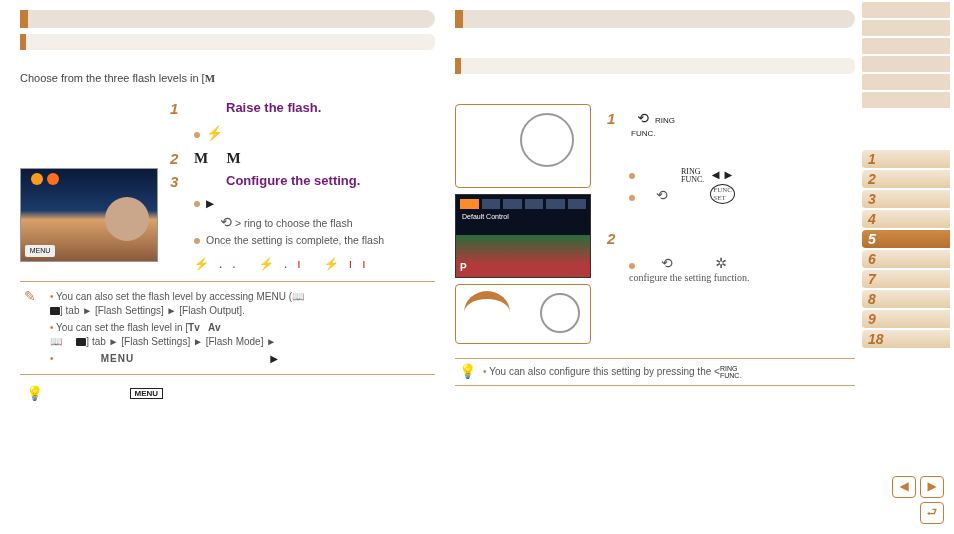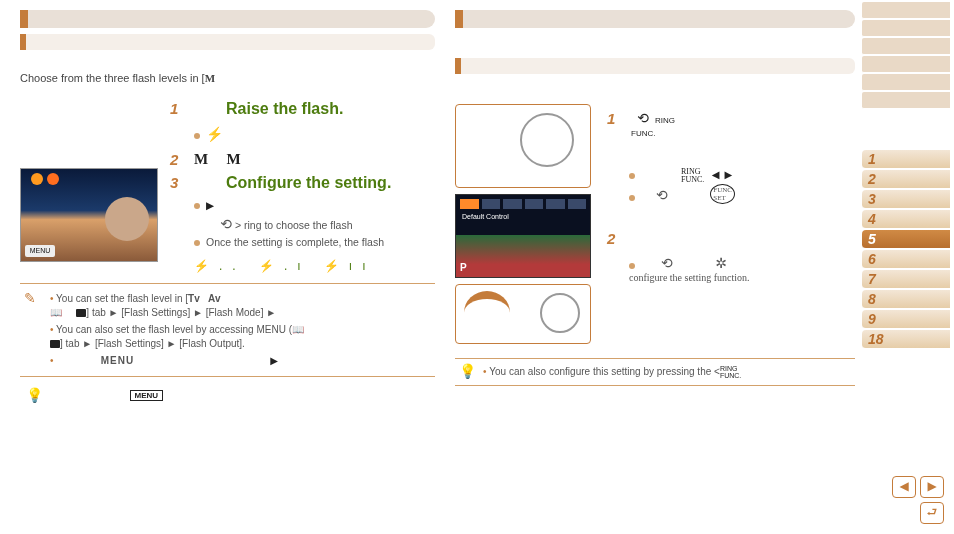--- a/index.html
+++ b/index.html
@@ -6,28 +6,28 @@
   .page{width:954px;height:534px;position:relative;overflow:hidden;}
   .col{position:absolute;top:10px;width:415px;}
   .col.left{left:20px;}
   .col.right{left:455px;width:400px;}
   .header-bar{height:18px;background:#e9e0d7;border-left:8px solid #c47c3b;border-radius:0 10px 10px 0;margin-bottom:6px;}
   .sub-bar{height:16px;background:#f5efe9;border-left:6px solid #c47c3b;border-radius:0 6px 6px 0;margin-bottom:8px;}
   .intro{margin:22px 0 10px 0;color:#444;}
   .intro .m{font-family:Georgia,serif;font-weight:bold;}
   .step{display:flex;gap:8px;margin:6px 0;align-items:flex-start;}
   .step-num{color:#c47c3b;font-weight:bold;font-size:15px;font-style:italic;width:16px;flex:none;}
-  .step-title{font-weight:bold;font-size:16px;color:#4d7c0f;padding-left:32px;}
+  .step-title{font-weight:bold;font-size:13px;color:#701a75;padding-left:32px;}
   .step-body{color:#555;margin-left:24px;font-size:10.5px;line-height:1.5;}
   .bullet-dot{display:inline-block;width:6px;height:6px;border-radius:50%;background:#d3a16b;margin-right:6px;vertical-align:middle;}
   .photo{width:136px;height:92px;background:linear-gradient(180deg,#0a1a3a 0%,#1b3a6a 45%,#d9a06a 55%,#8a5a3a 100%);border:1px solid #999;position:relative;margin:4px 0;}
   .photo::before{content:"";position:absolute;left:10px;top:4px;width:12px;height:12px;border-radius:50%;background:#ff9a1f;box-shadow:16px 0 0 #ff6e1f;}
   .photo::after{content:"";position:absolute;right:8px;bottom:20px;width:44px;height:44px;border-radius:50%;background:#caa78a;}
   .photo-badge{position:absolute;left:4px;bottom:4px;width:30px;height:12px;background:#eee;color:#111;font-size:7px;text-align:center;line-height:12px;border-radius:2px;}
-  .flash-icons{margin:8px 0 0 24px;font-size:12px;color:#4d7c0f;letter-spacing:10px;}
+  .flash-icons{margin:8px 0 0 24px;font-size:12px;color:#b91c1c;letter-spacing:10px;}
   .note-box{border-top:1px solid #d3a16b;border-bottom:1px solid #d3a16b;padding:6px 6px 6px 30px;position:relative;margin-top:10px;font-size:10px;color:#555;}
   .pencil-icon{position:absolute;left:4px;top:6px;color:#c47c3b;font-size:14px;}
   .note-box ul{margin:0;padding:0;list-style:none;}
   .note-box li::before{content:"• ";color:#c47c3b;}
   .note-box li{margin:2px 0;line-height:1.45;}
   .triangle{display:inline-block;color:#222;}
   .lamp-icon{color:#c47c3b;font-size:14px;margin-right:8px;}
   .icons-row{display:flex;align-items:center;gap:10px;margin:10px 0 0 6px;}
   .menu-word{font-weight:bold;letter-spacing:1px;}
   .menu-box{display:inline-block;border:1px solid #222;padding:0 4px;font-size:8px;font-weight:bold;}
@@ -110,26 +110,26 @@
         <span class="bullet-dot"></span><span>Once the setting is complete, the flash</span>
       </div>
       <div class="flash-icons">⚡..  ⚡.ı  ⚡ıı</div>
     </div>
   </div>
 
   <div class="note-box">
     <span class="pencil-icon">✎</span>
     <ul>
       <li>
+        <span>You can also set the flash level by accessing MENU (</span><span class="book-icon">📖</span><br>
+        <span class="camera-icon"></span><span>] tab ► [Flash Settings] ► [Flash Output].</span>
+      </li>
+      <li>
         <span>You can set the flash level in [</span><b>Tv</b>&nbsp;&nbsp;&nbsp;<b>Av</b><br>
         <span class="book-icon">📖</span>&nbsp;&nbsp;&nbsp;&nbsp;&nbsp;<span class="camera-icon"></span><span>] tab ► [Flash Settings] ► [Flash Mode] ►</span>
-      </li>
-      <li>
-        <span>You can also set the flash level by accessing MENU (</span><span class="book-icon">📖</span><br>
-        <span class="camera-icon"></span><span>] tab ► [Flash Settings] ► [Flash Output].</span>
       </li>
       <li>
         &nbsp;&nbsp;&nbsp;&nbsp;&nbsp;&nbsp;&nbsp;&nbsp;&nbsp;&nbsp;&nbsp;&nbsp;&nbsp;&nbsp;&nbsp;&nbsp;<span class="menu-word">MENU</span>
         &nbsp;&nbsp;&nbsp;&nbsp;&nbsp;&nbsp;&nbsp;&nbsp;&nbsp;&nbsp;&nbsp;&nbsp;&nbsp;&nbsp;&nbsp;&nbsp;&nbsp;&nbsp;&nbsp;&nbsp;&nbsp;&nbsp;&nbsp;&nbsp;&nbsp;&nbsp;&nbsp;&nbsp;&nbsp;&nbsp;&nbsp;&nbsp;&nbsp;&nbsp;&nbsp;&nbsp;&nbsp;&nbsp;&nbsp;&nbsp;&nbsp;&nbsp;&nbsp;&nbsp;&nbsp;&nbsp;&nbsp;&nbsp;<span class="triangle">▶</span>
       </li>
     </ul>
   </div>
 
   <div class="icons-row">
     <span class="lamp-icon">💡</span>

